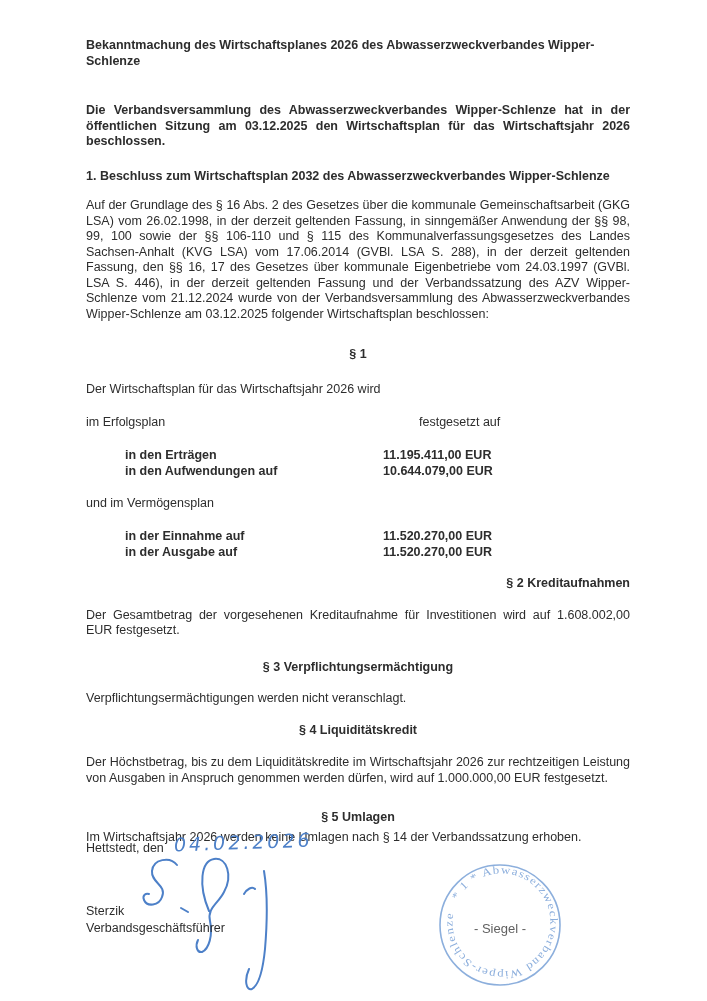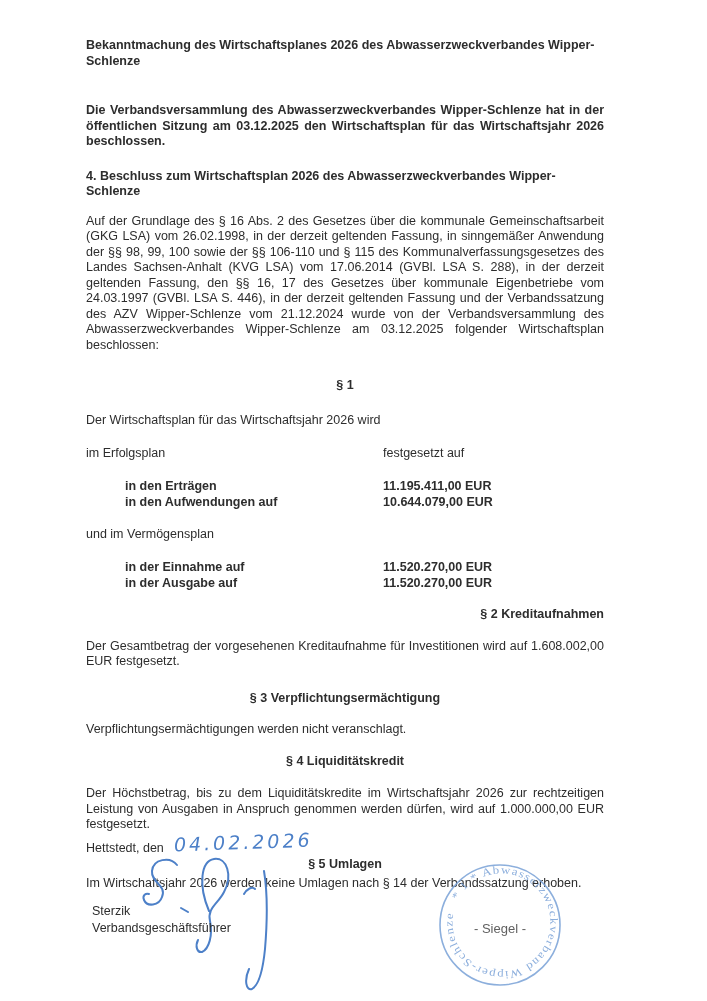--- a/index.html
+++ b/index.html
@@ -8,32 +8,32 @@
     width:707px;height:1001px;
     margin:0 auto;
     background:#ffffff;
     font-family:"Liberation Sans",sans-serif;
     font-size:12.5px;
     line-height:15.5px;
     color:#2d2d2d;
     overflow:hidden;
     box-sizing:border-box;
   }
-  .content{padding:38px 103px 0 86px;}
+  .content{padding:38px 77px 0 86px;}
   .justify{text-align:justify;}
   p{margin:0;}
   .title{font-weight:bold;margin-bottom:34px;}
   .intro{font-weight:bold;margin-bottom:19px;}
   .beschluss{font-weight:bold;margin-bottom:14px;}
   .legal{margin-bottom:16px;}
   .sec-head{font-weight:bold;text-align:center;margin:0;}
   .sh1{margin-top:25px;margin-bottom:19px;}
   .lead{margin-bottom:18px;}
   .row2{display:grid;grid-template-columns:297px 1fr;}
-  .mb16{margin-bottom:16px;}
+  .mb16{margin-bottom:16px;gap:36px;}
   .mb17{margin-bottom:17px;}
   .rowgroup{line-height:16px;font-weight:bold;}
   .indent{padding-left:39px;}
   .indent.row2{grid-template-columns:258px 1fr;}
   .s2h{margin-bottom:16px;text-align:right;}
   .s2p{margin-bottom:17px;}
   .s3h{margin-bottom:16px;margin-top:21px;}
   .s3p{margin-bottom:16px;}
   .s4h{margin-bottom:17px;}
   .s4p{margin-bottom:24px;}
@@ -43,21 +43,21 @@
   .hand-date{
     display:inline-block;
     margin-left:10px;
     font-family:"DejaVu Sans",sans-serif;
     font-style:italic;
     font-size:19px;
     letter-spacing:3px;
     color:#4d80c8;
     transform:rotate(-2deg) translateY(-3px);
   }
-  .signer{position:absolute;left:92px;top:903px;line-height:17px;}
+  .signer{position:absolute;left:86px;top:903px;line-height:17px;}
   .sig-svg{position:absolute;left:132px;top:853px;}
   .sig-svg path{fill:none;stroke:#4d80c8;stroke-width:2;stroke-linecap:round;}
   .stamp-svg{position:absolute;left:436px;top:861px;opacity:0.88;}
   .stamp-ring-text{
     font-family:"Liberation Serif",serif;
     font-size:11px;
     letter-spacing:1px;
     fill:#7da4d8;
   }
   .stamp-center{
@@ -69,21 +69,21 @@
 </head>
 <body>
 
 <div class="doc">
   <div class="content">
 
     <p class="title">Bekanntmachung des Wirtschaftsplanes 2026 des Abwasserzweckverbandes Wipper-Schlenze</p>
 
     <p class="intro justify">Die Verbandsversammlung des Abwasserzweckverbandes Wipper-Schlenze hat in der öffentlichen Sitzung am 03.12.2025 den Wirtschaftsplan für das Wirtschaftsjahr 2026 beschlossen.</p>
 
-    <p class="beschluss">4. Beschluss zum Wirtschaftsplan 2026 des Abwasserzweckverbandes Wipper-Schlenze</p>
+    <p class="beschluss">1. Beschluss zum Wirtschaftsplan 2032 des Abwasserzweckverbandes Wipper-Schlenze</p>
 
     <p class="legal justify">Auf der Grundlage des § 16 Abs. 2 des Gesetzes über die kommunale Gemeinschaftsarbeit (GKG LSA) vom 26.02.1998, in der derzeit geltenden Fassung, in sinngemäßer Anwendung der §§ 98, 99, 100 sowie der §§ 106-110 und § 115 des Kommunalverfassungsgesetzes des Landes Sachsen-Anhalt (KVG LSA) vom 17.06.2014 (GVBl. LSA S. 288), in der derzeit geltenden Fassung, den §§ 16, 17 des Gesetzes über kommunale Eigenbetriebe vom 24.03.1997 (GVBl. LSA S. 446), in der derzeit geltenden Fassung und der Verbandssatzung des AZV Wipper-Schlenze vom 21.12.2024 wurde von der Verbandsversammlung des Abwasserzweckverbandes Wipper-Schlenze am 03.12.2025 folgender Wirtschaftsplan beschlossen:</p>
 
     <p class="sec-head sh1">§ 1</p>
 
     <p class="lead">Der Wirtschaftsplan für das Wirtschaftsjahr 2026 wird</p>
 
     <div class="row2 mb16">
       <span>im Erfolgsplan</span>
       <span>festgesetzt auf</span>

